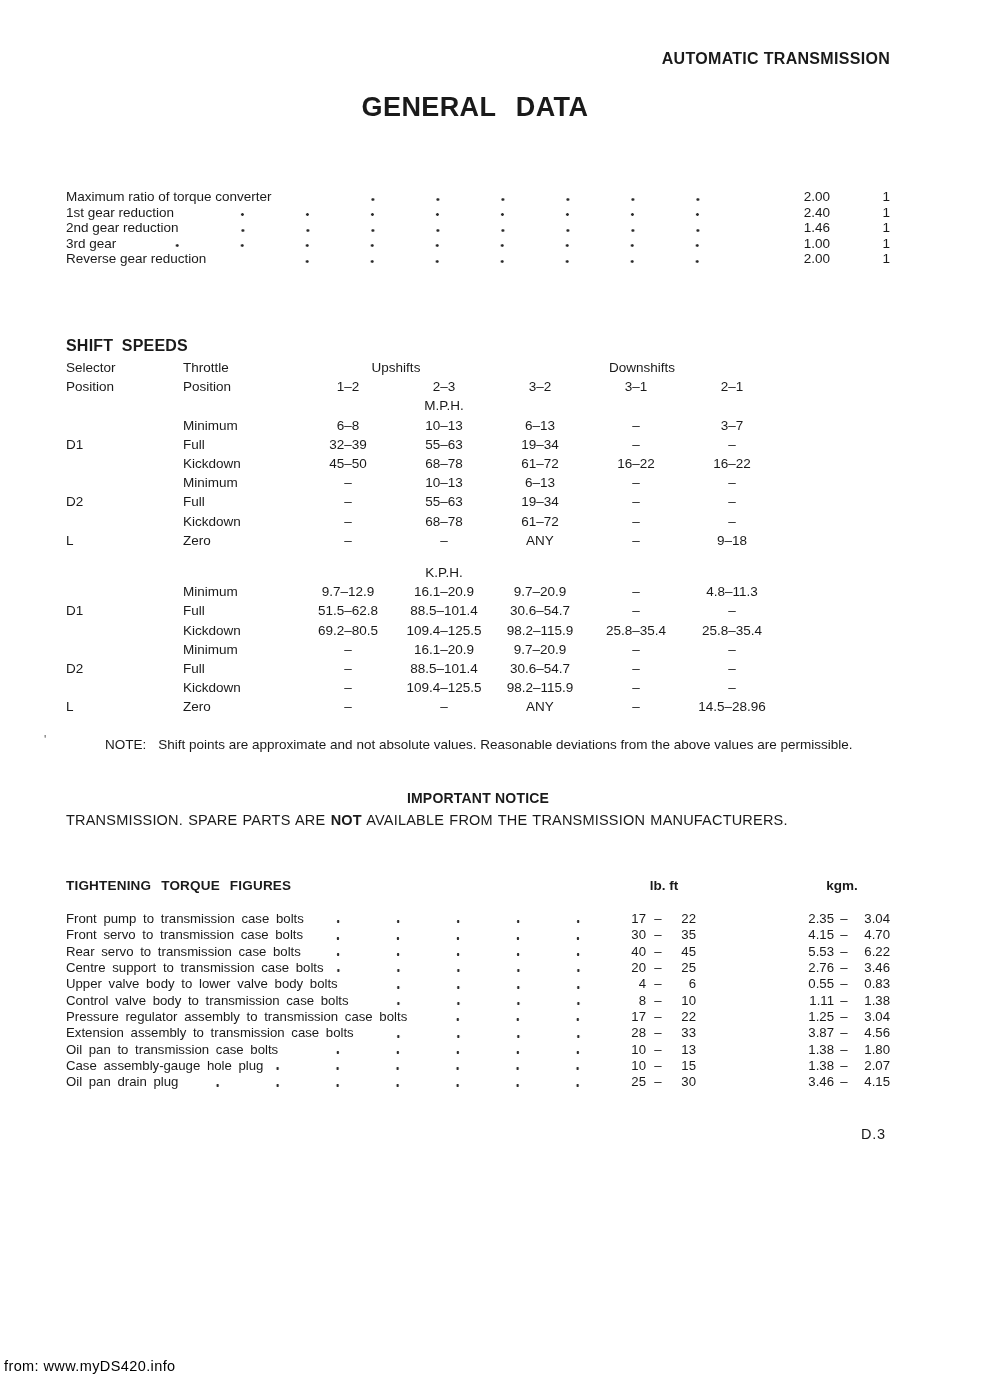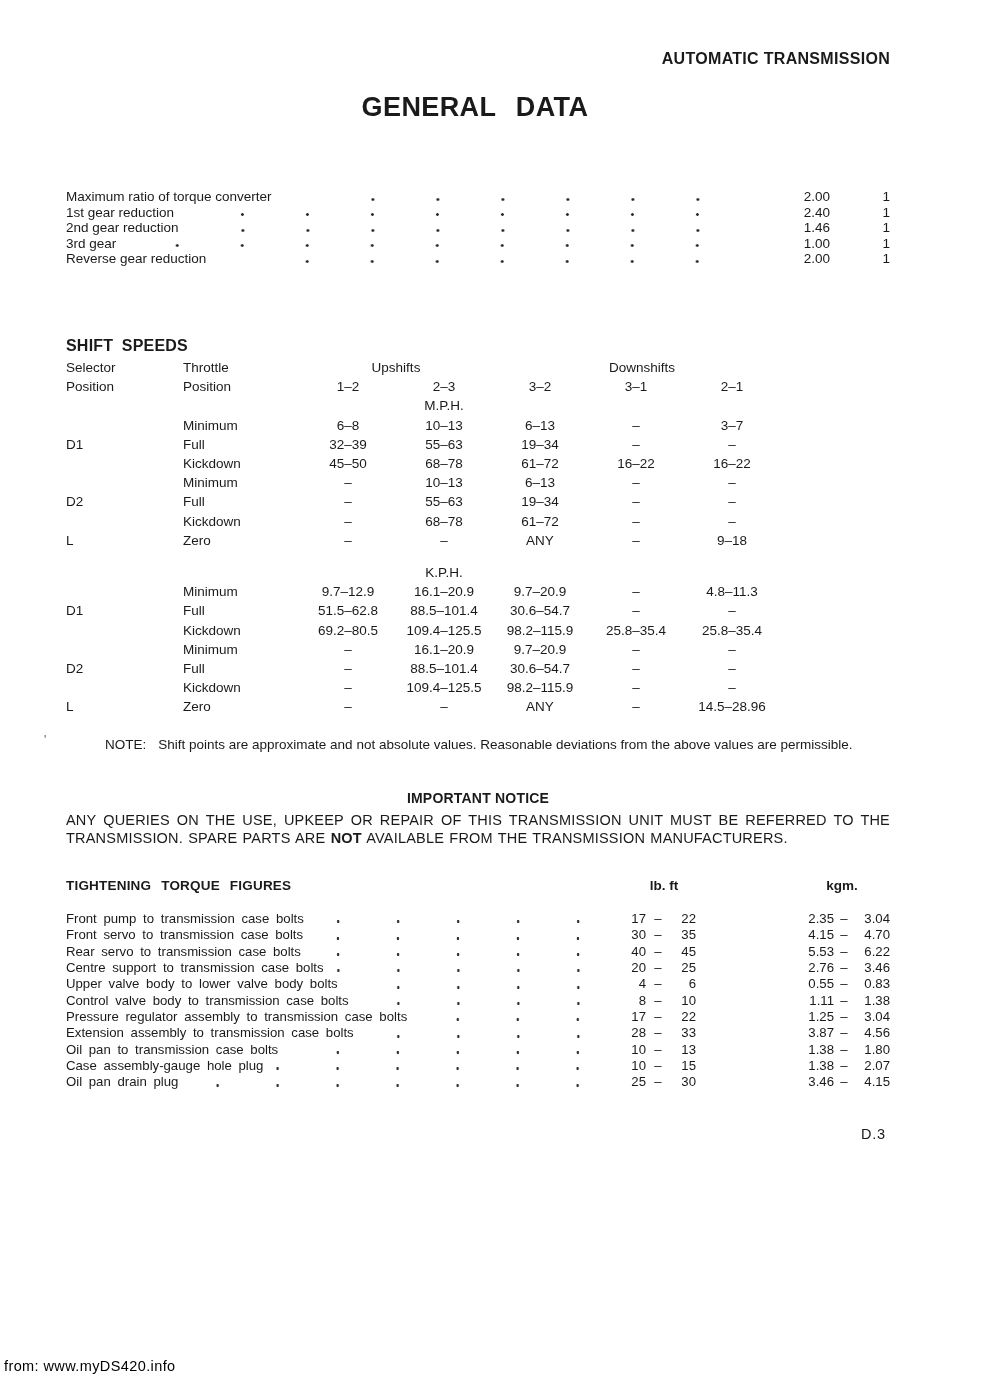--- a/index.html
+++ b/index.html
@@ -252,21 +252,20 @@
   </div>
 
   <span class="stray">'</span>
   <div class="note">
     <span class="nl">NOTE:</span><span>Shift points are approximate and not absolute values. Reasonable deviations from the above values are permissible.</span>
   </div>
 
   <div class="notice">
     <div class="n-head">IMPORTANT NOTICE</div>
     <div id="notice-lines">
-        <div class="nt-line"><span>ANY QUERIES ON THE USE, UPKEEP OR REPAIR OF THIS TRANSMISSION UNIT MUST BE REFERRED TO THE</span></div>
         <div class="nt-line last"><span>TRANSMISSION. SPARE PARTS ARE </span><b>NOT</b><span> AVAILABLE FROM THE TRANSMISSION MANUFACTURERS.</span></div>
       </div>
   </div>
 
   <div class="torque">
     <div class="t-headrow">
       <span class="t-title">TIGHTENING TORQUE FIGURES</span>
       <span class="t-lbft-h">lb. ft</span>
       <span class="t-kgm-h">kgm.</span>
     </div>

